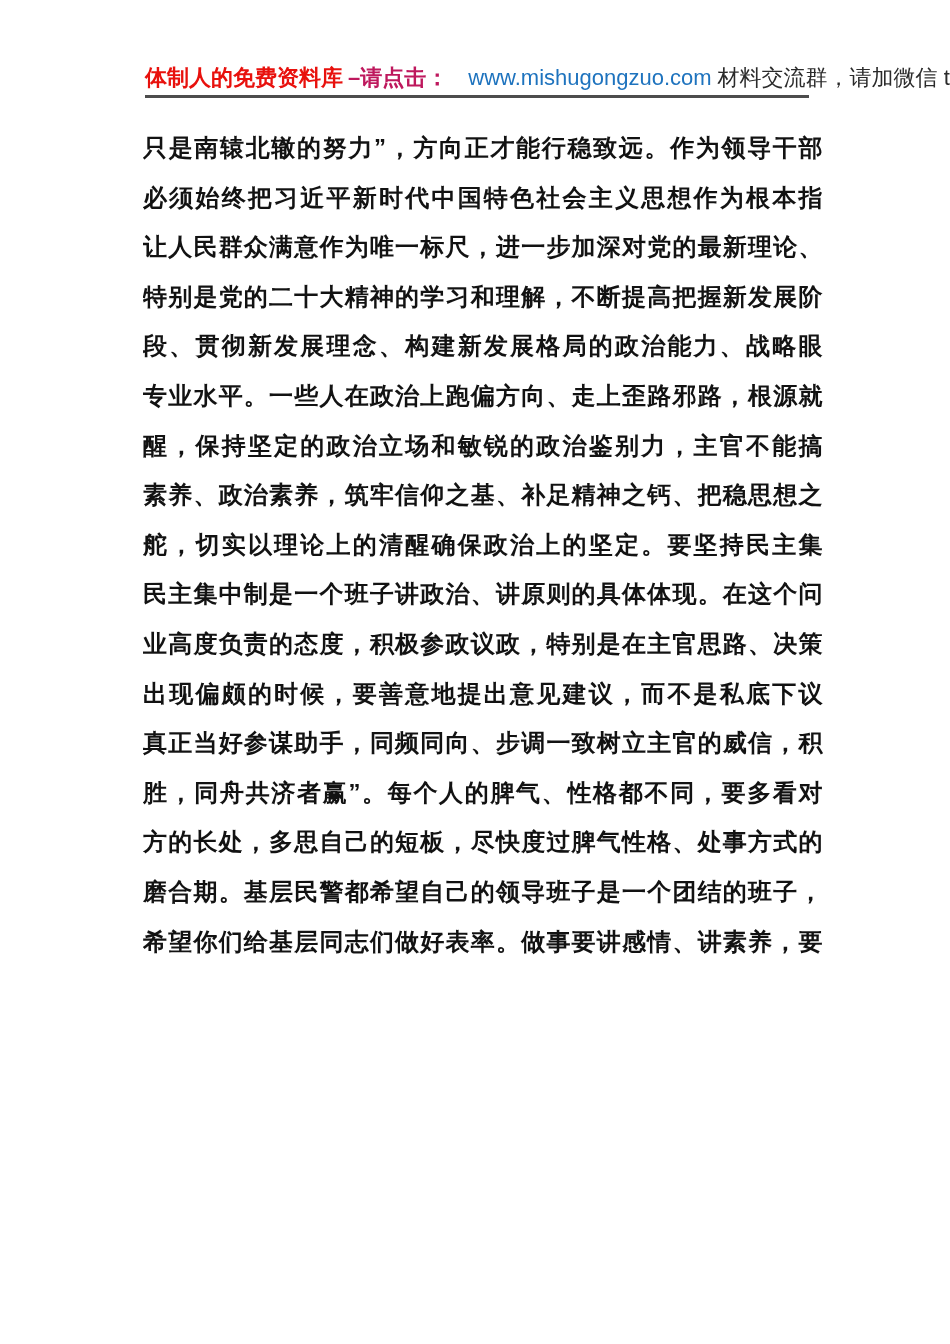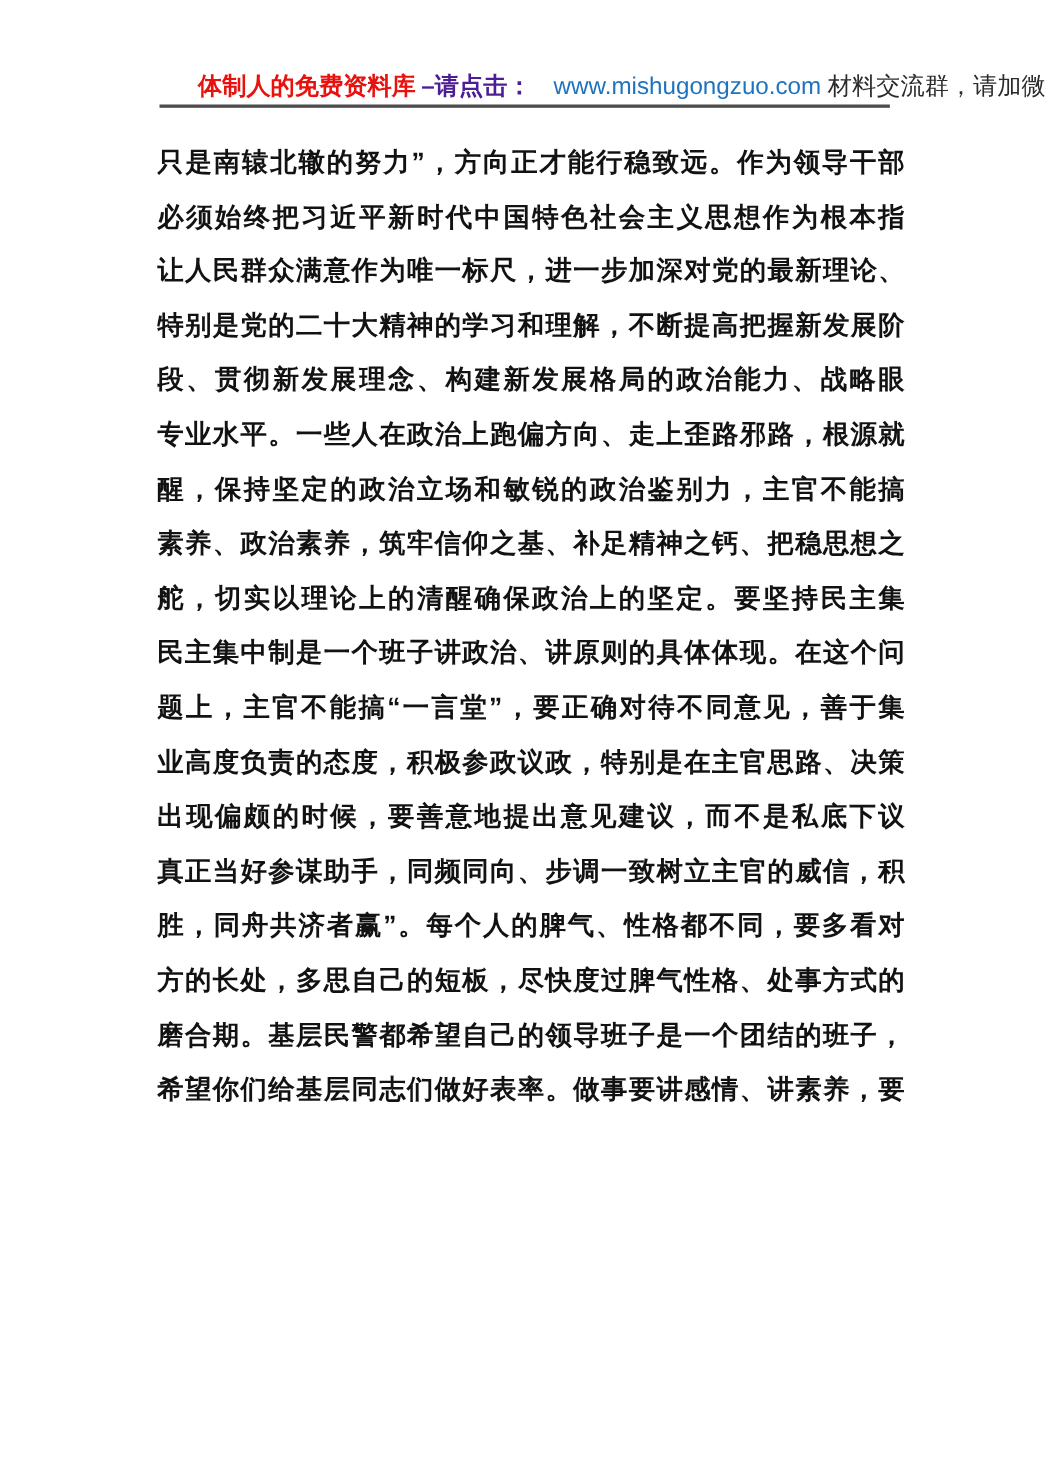--- a/index.html
+++ b/index.html
@@ -24,24 +24,23 @@
     line-height: 29px;
     font-size: 22px;
     white-space: nowrap;
     padding-bottom: 3px;
     border-bottom: 3px solid #4d4d4d;
     color: #262626;
   }
   .promo-brand {
     color: #e8110d;
     font-weight: 700;
-    margin-left: 35px;
   }
   .promo-prompt {
-    color: #4c1d95;
+    color: #be185d;
     font-weight: 600;
     margin-left: 5px;
   }
   .promo-url {
     color: #1e73be;
     text-decoration: none;
     margin: 0 6px 0 20px;
   }
   .promo-contact {
     color: #2b2b2b;
@@ -78,21 +77,20 @@
     <div class="text-line">只是南辕北辙的努力”，方向正才能行稳致远。作为领导干部</div>
     <div class="text-line">必须始终把习近平新时代中国特色社会主义思想作为根本指针，</div>
     <div class="text-line">让人民群众满意作为唯一标尺，进一步加深对党的最新理论、</div>
     <div class="text-line">特别是党的二十大精神的学习和理解，不断提高把握新发展阶</div>
     <div class="text-line">段、贯彻新发展理念、构建新发展格局的政治能力、战略眼光、</div>
     <div class="text-line">专业水平。一些人在政治上跑偏方向、走上歪路邪路，根源就</div>
     <div class="text-line">醒，保持坚定的政治立场和敏锐的政治鉴别力，主官不能搞</div>
     <div class="text-line">素养、政治素养，筑牢信仰之基、补足精神之钙、把稳思想之</div>
     <div class="text-line">舵，切实以理论上的清醒确保政治上的坚定。要坚持民主集中。</div>
     <div class="text-line">民主集中制是一个班子讲政治、讲原则的具体体现。在这个问</div>
-    <div class="text-line">题上，主官不能搞“一言堂”，要正确对待不同意见，善于集</div>
     <div class="text-line">业高度负责的态度，积极参政议政，特别是在主官思路、决策</div>
     <div class="text-line">出现偏颇的时候，要善意地提出意见建议，而不是私底下议论，</div>
     <div class="text-line">真正当好参谋助手，同频同向、步调一致树立主官的威信，积</div>
     <div class="text-line">胜，同舟共济者赢”。每个人的脾气、性格都不同，要多看对</div>
     <div class="text-line">方的长处，多思自己的短板，尽快度过脾气性格、处事方式的</div>
     <div class="text-line">磨合期。基层民警都希望自己的领导班子是一个团结的班子，</div>
     <div class="text-line">希望你们给基层同志们做好表率。做事要讲感情、讲素养，要</div>
   </div>
 
 </div>

